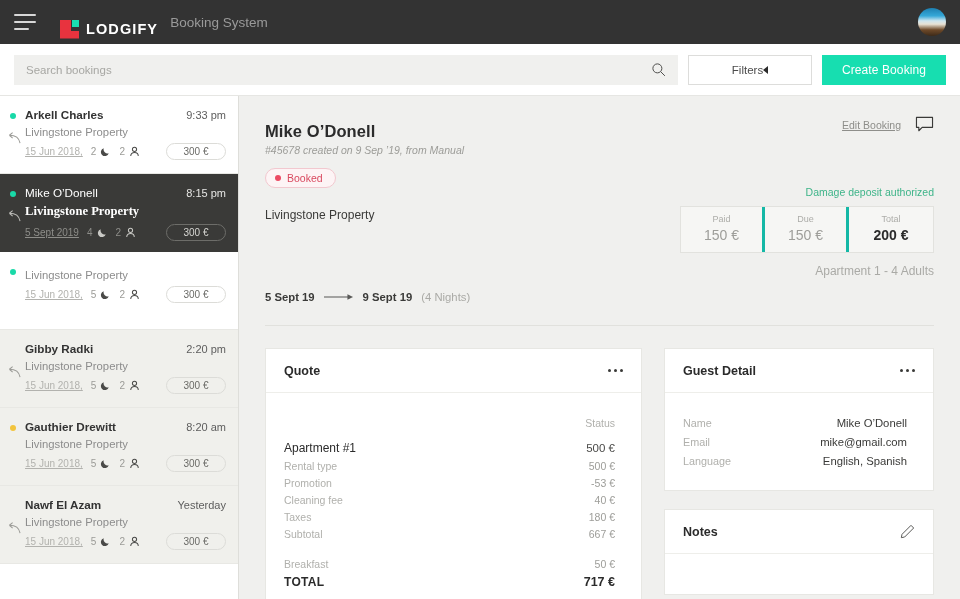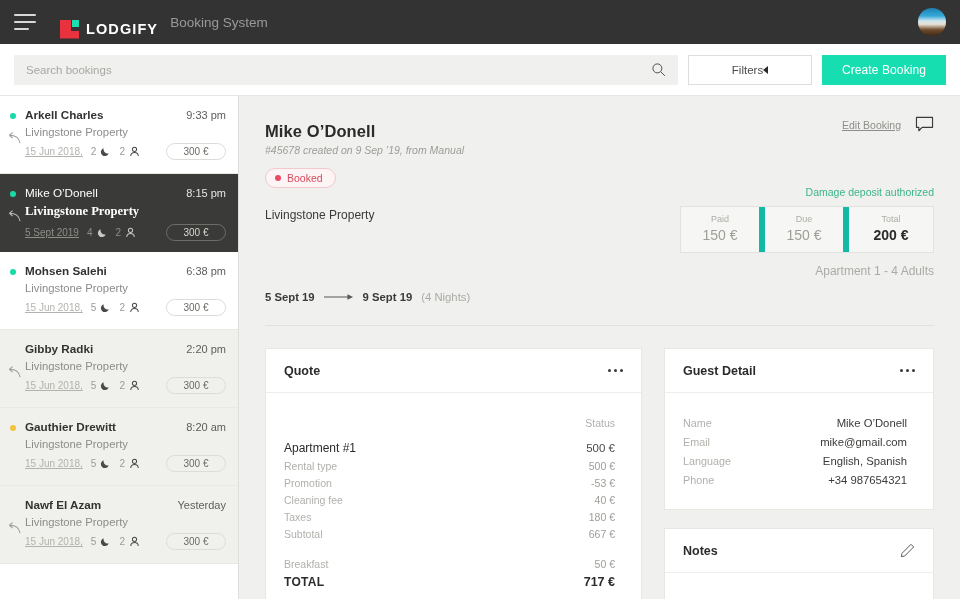--- a/index.html
+++ b/index.html
@@ -134,21 +134,21 @@
   .stay-prop { font-size: 12px; color: #3a3a38; }
   .stay-unit { font-size: 12px; color: #aaaaa6; margin-top: 14px; text-align: right; }
   .stay-dates { display: flex; align-items: center; gap: 9px; margin-top: 13px; font-size: 11.3px; }
   .stay-dates .d { color: #3a3a38; font-weight: bold; }
   .stay-dates .n { color: #aaaaa6; font-weight: normal; }
   .arrow-ico { width: 30px; height: 8px; }
 
   .money-area { position: absolute; right: 26px; top: 90px; text-align: right; }
   .deposit-note { font-size: 10.5px; color: #3eb489; margin-bottom: 8px; }
   .money-box { display: flex; border: 1px solid #e2e2de; background: #f6f6f4; }
-  .money-cell { width: 84px; padding: 7px 0 9px; text-align: center; border-right: 6px solid #14b8a6; }
+  .money-cell { width: 84px; padding: 7px 0 9px; text-align: center; border-right: 3px solid #14b8a6; }
   .money-cell:last-child { border-right: none; }
   .money-label { font-size: 9px; color: #adada9; }
   .money-val { font-size: 14px; color: #9d9d99; margin-top: 3px; }
   .money-cell.total .money-val { color: #2b2b2b; font-weight: bold; }
 
   .divider { height: 1px; background: #e1e1dd; margin-top: 22px; }
 
   
   .cards { display: flex; gap: 22px; padding: 22px 26px 0 26px; }
   .col-left { width: 377px; flex: 0 0 377px; }
@@ -274,24 +274,20 @@
             <circle cx="6" cy="3.6" r="2.3" fill="none" stroke="#c9c9c5" stroke-width="1.1"></circle>
             <path d="M1.9 11c0-2.4 1.8-3.9 4.1-3.9S10.1 8.6 10.1 11" fill="none" stroke="#c9c9c5" stroke-width="1.1"></path>
           </svg>
         </span>
         <span class="bi-price">300 €</span>
       </div>
     </div>
 
     <div class="booking-item">
       <span class="bi-dot" style="background:#19d9a8"></span>
-      <div class="bi-row1">
-        <span class="bi-name">Mohsen Salehi</span>
-        <span class="bi-time">6:38 pm</span>
-      </div>
       <div class="bi-prop">Livingstone Property</div>
       <div class="bi-row3">
         <span class="bi-date">15 Jun 2018,</span>
         <span class="bi-meta">
           <span>5</span>
           <svg width="11" height="11" viewBox="0 0 12 12">
             <path d="M9.6 7.9A4.4 4.4 0 0 1 4.1 2.4 4.4 4.4 0 1 0 9.6 7.9z" fill="#4a4a48"></path>
           </svg>
         </span>
         <span class="bi-meta">
@@ -510,24 +506,20 @@
               <span class="g-val">Mike O’Donell</span>
             </div>
             <div class="g-row">
               <span class="g-label">Email</span>
               <span class="g-val">mike@gmail.com</span>
             </div>
             <div class="g-row">
               <span class="g-label">Language</span>
               <span class="g-val">English, Spanish</span>
             </div>
-            <div class="g-row">
-              <span class="g-label">Phone</span>
-              <span class="g-val">+34 987654321</span>
-            </div>
           </div>
         </div>
 
         <div class="card notes-card">
           <div class="card-head">
             <span class="card-title">Notes</span>
             <svg class="pencil" viewBox="0 0 18 18">
               <path d="M13.2 1.6l3.2 3.2L5.6 15.6 1.6 16.4 2.4 12.4z" fill="none" stroke="#5a5a58" stroke-width="1.2" stroke-linejoin="round"></path>
             </svg>
           </div>

